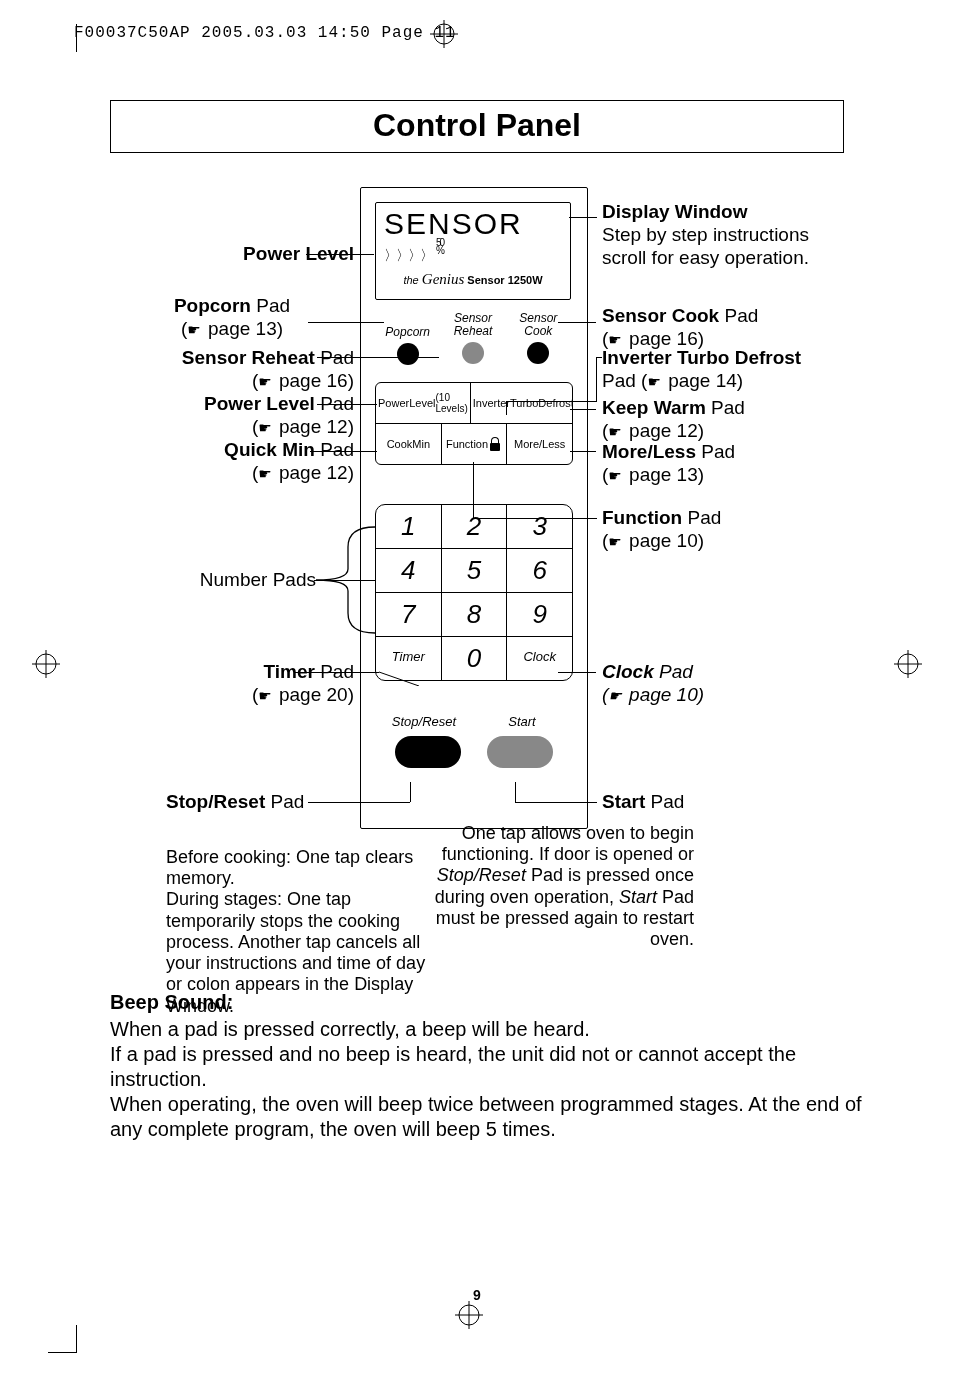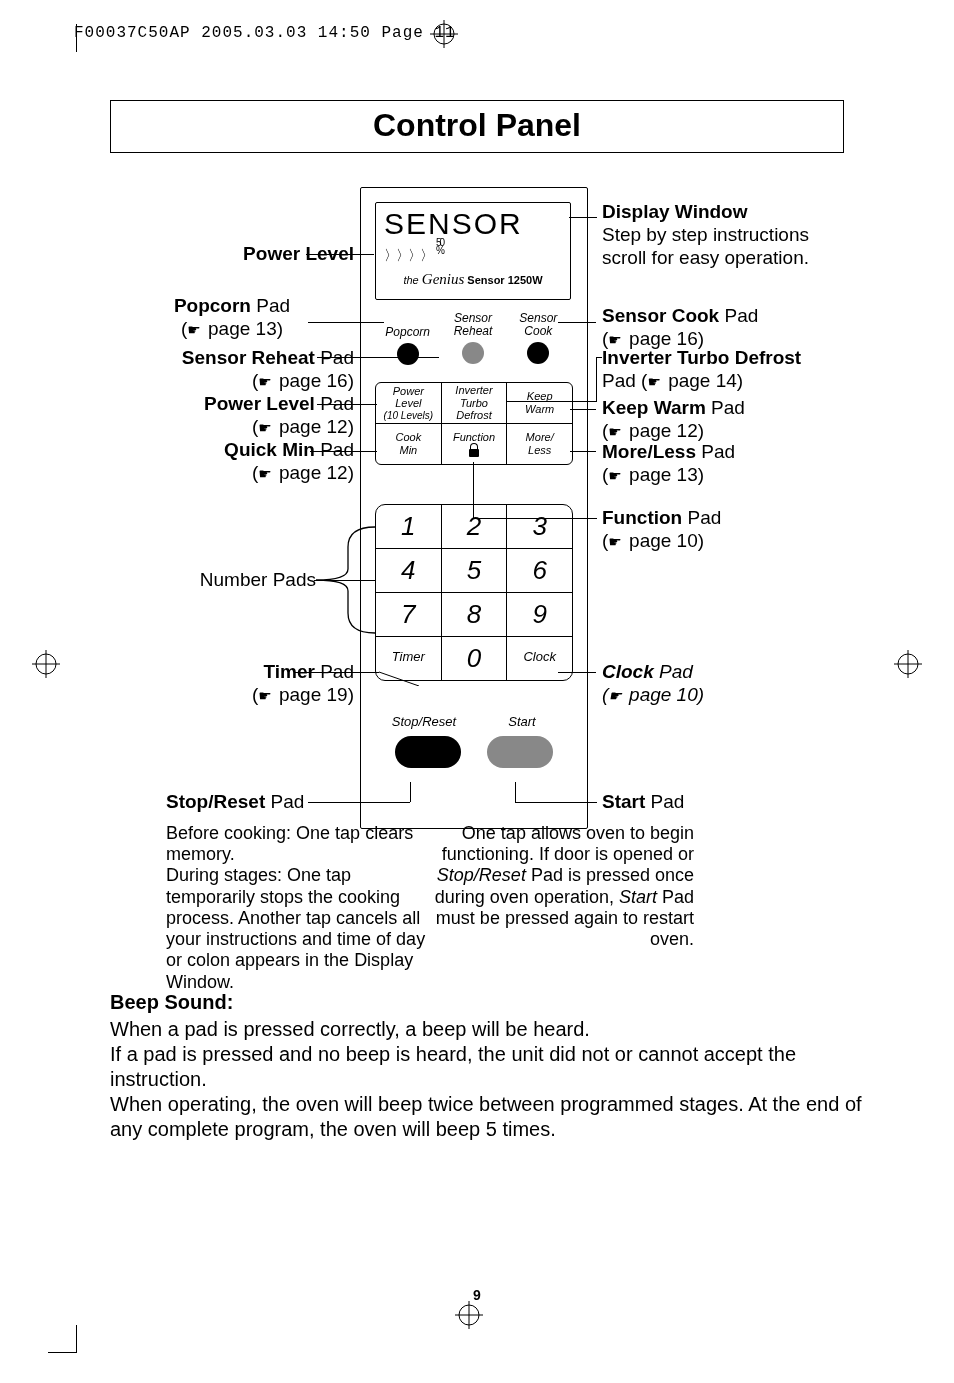--- a/index.html
+++ b/index.html
@@ -141,27 +141,26 @@
     border-radius: 6px;
     overflow: hidden;
   }
   .func-row { display:flex; border-top:1px solid #000; }
   .func-row:first-child { border-top:none; }
   .func-cell {
     flex:1;
     border-left:1px solid #000;
     text-align:left;
     font-size:11px;
-    font-style: italic;
     line-height:1.15;
     padding: 6px 2px;
     height: 40px;
     box-sizing: border-box;
     display:flex;
-    flex-direction:column;
+    flex-direction:row;
     justify-content:center;
     align-items:center;
   }
   .func-cell:first-child { border-left:none; }
   .num-grid {
     position: absolute;
     top: 316px;
     left: 14px;
     width: 196px;
     border: 1px solid #000;
@@ -218,21 +217,21 @@
     content: "☛";
     font-size: 15px;
     margin-right: 2px;
   }
 
   .bottom-expl {
     position:absolute;
     font-size: 18px;
     line-height: 1.18;
   }
-  .left-expl  { top: 636px; left: 56px;  width: 260px; text-align: left;}
+  .left-expl  { top: 660px; left: 56px;  width: 260px; text-align: left;}
   .right-expl { top: 636px; left: 324px; width: 260px; text-align: right;}
 
   .beep-block {
     position: absolute;
     top: 990px;
     left: 110px;
     width: 770px;
     font-size: 20px;
     line-height: 1.25;
   }
@@ -460,21 +459,21 @@
       </div>
       <div class="label" style="top:252px; left:0; width:244px; text-align:right;">
         <span class="b">Quick Min</span><span> Pad</span><br>
         (<span class="arrow-bullet"></span> <span>page 12</span>)
       </div>
       <div class="label" style="top:382px; left:0; width:206px; text-align:right;">
         <span>Number Pads</span>
       </div>
       <div class="label" style="top:474px; left:0; width:244px; text-align:right;">
         <span class="b">Timer</span><span> Pad</span><br>
-        (<span class="arrow-bullet"></span> <span>page 19</span>)
+        (<span class="arrow-bullet"></span> <span>page 20</span>)
       </div>
       <div class="label" style="top:604px; left:56px; text-align:left;">
         <span class="b">Stop/Reset</span><span> Pad</span>
       </div>
 
       <div class="label" style="top:14px; left:492px; width:236px;">
         <span class="b">Display Window</span><br>
         <span>Step by step instructions scroll for easy operation.</span>
       </div>
       <div class="label" style="top:118px; left:492px; width:236px;">

